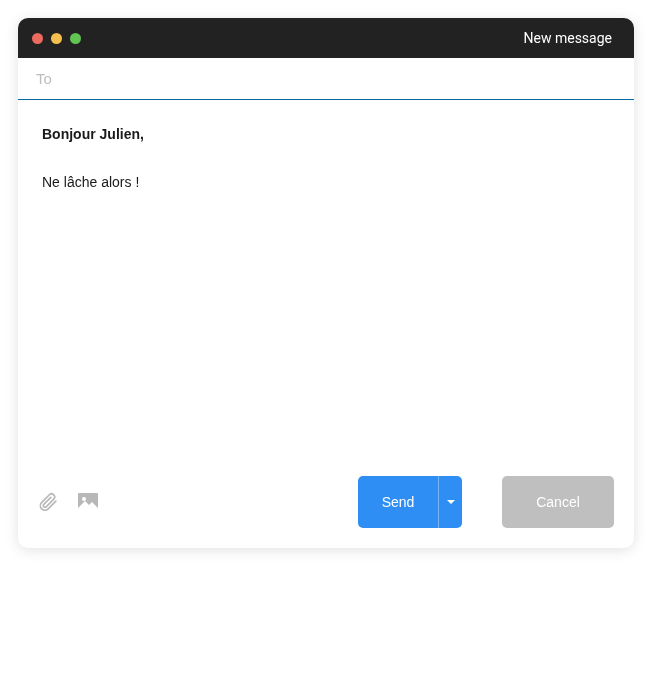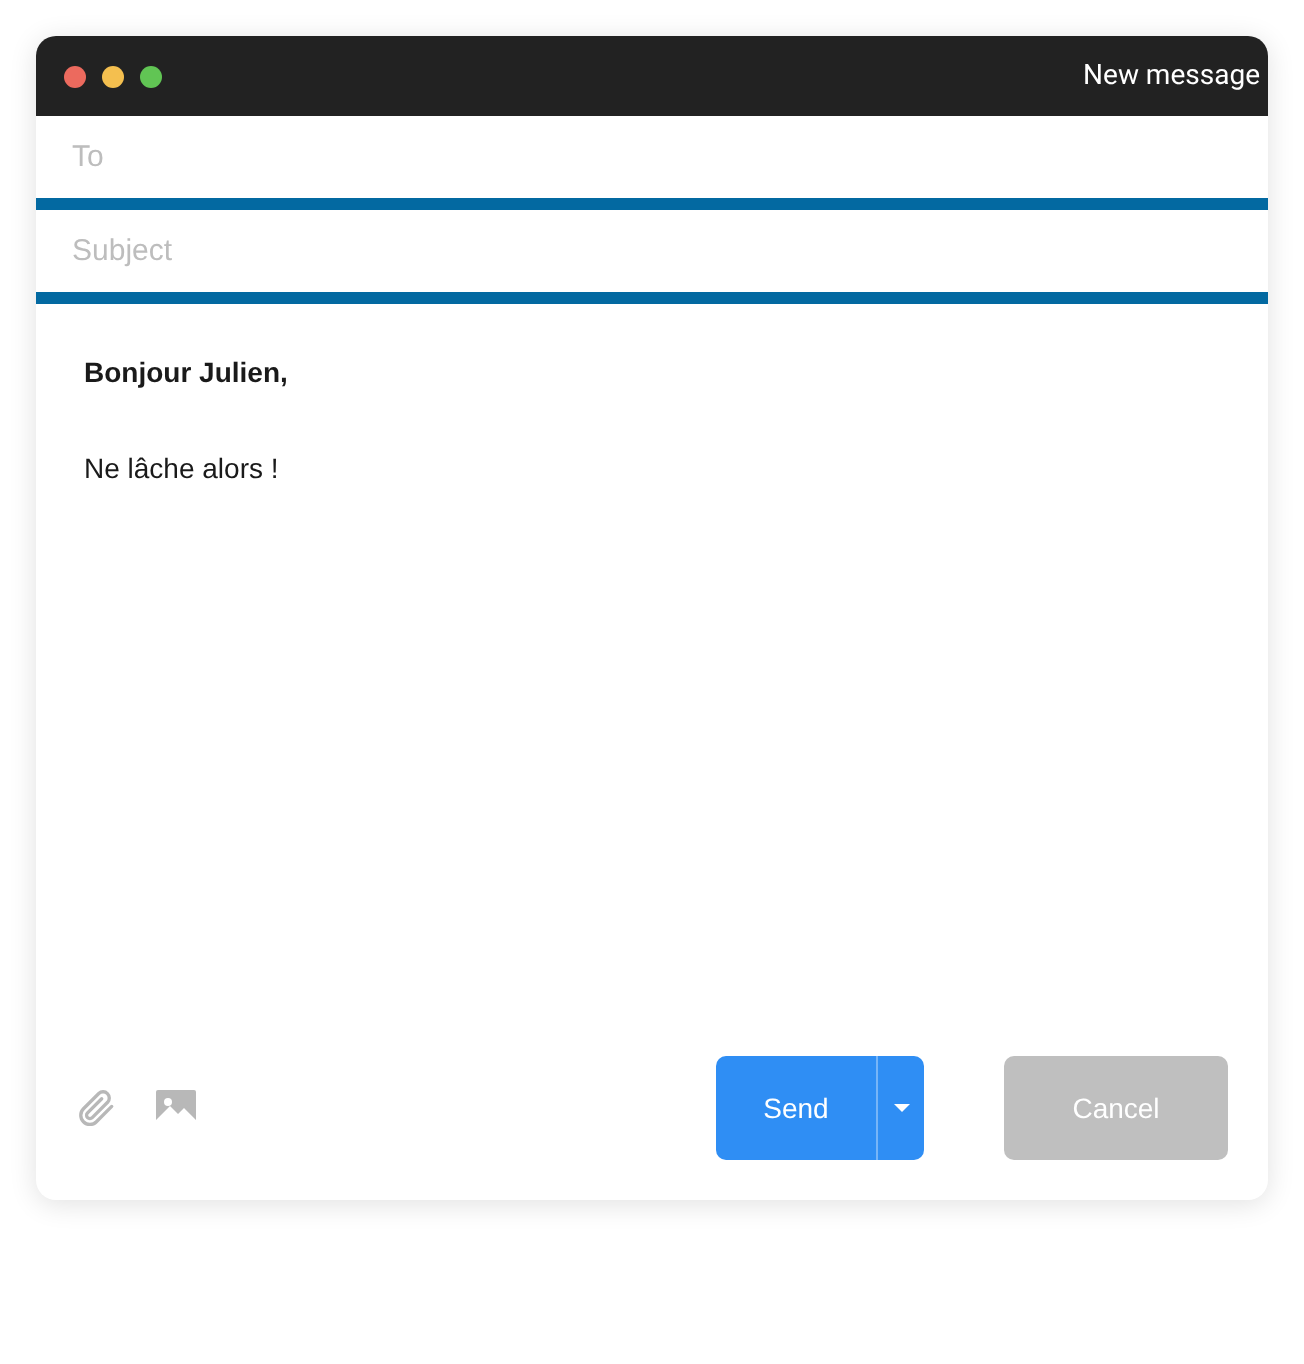--- a/index.html
+++ b/index.html
@@ -34,29 +34,29 @@
     .dot {
       width: 11px;
       height: 11px;
       border-radius: 50%;
     }
     .dot.red { background: #ec6a5e; }
     .dot.yellow { background: #f4bf4f; }
     .dot.green { background: #61c554; }
     .title {
       position: absolute;
-      right: 4px;
+      right: 22px;
       color: #ffffff;
       font-size: 14px;
       font-weight: 400;
     }
     .field-row {
       display: flex;
       align-items: center;
-      border-bottom: 6px solid #0369a1;
+      border-bottom: 1px solid #0369a1;
       padding: 12px 18px;
     }
     .field-input {
       border: none;
       outline: none;
       width: 100%;
       font-size: 15px;
       color: #333333;
       background: transparent;
     }
@@ -156,23 +156,20 @@
       <div class="dot yellow"></div>
       <div class="dot green"></div>
     </div>
     <div class="title">New message</div>
   </div>
 
   <div class="field-row">
     <input class="field-input" type="text" placeholder="To" style="">
   </div>
 
-  <div class="field-row">
-    <input class="field-input" type="text" placeholder="Subject" style="">
-  </div>
 
   <div class="body-area">
     <div class="body-text">
       <div class="greeting">Bonjour Julien,</div>
       <div class="para2">Ne lâche alors !</div>
     </div>
   </div>
 
   <div class="toolbar">
     <div class="tool-icon">

